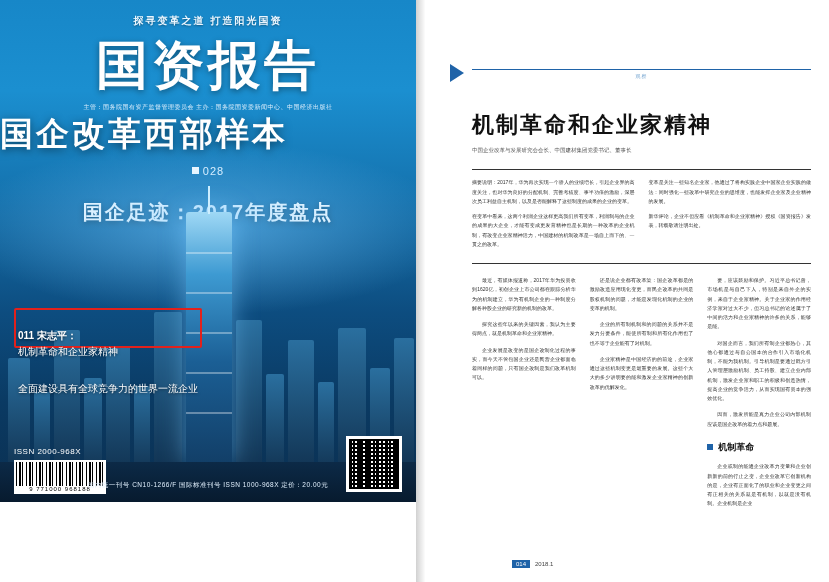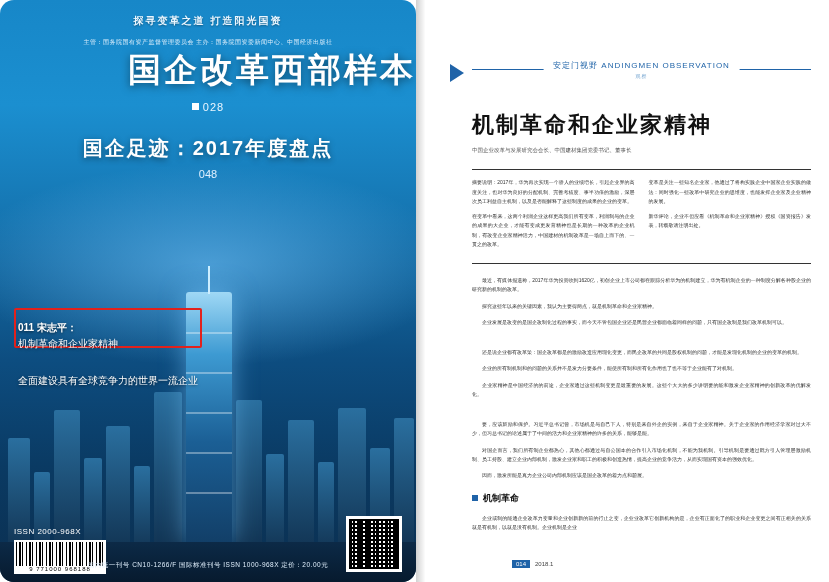--- a/index.html
+++ b/index.html
@@ -9,26 +9,25 @@
     background: #ffffff;
     font-family: "Liberation Sans", sans-serif;
     overflow: hidden;
     position: relative;
   }
   .spread { display:flex; width:829px; height:582px; }
 
   
   .cover {
     position: relative;
-    width: 416px; height: 582px;
+    width: 416px; height: 502px;
     background: linear-gradient(180deg,#1787c8 0%, #1b8fd0 18%, #1574b0 38%, #0d4d80 62%, #0a3a63 80%, #0b2f50 100%);
     overflow: hidden;
     color:#fff;
     flex: none;
-    border-radius: 14px;
   }
   
   .cover .glow {
     position:absolute; left:-10%; top:28%; width:120%; height:35%;
     background: radial-gradient(ellipse at 50% 50%, rgba(120,200,255,.55), rgba(20,90,150,0) 70%);
     pointer-events:none;
   }
   .cover-topline {
     text-align:center; font-size:10px; letter-spacing:2px;
     padding-top:14px; color:#eaf6ff; font-weight:bold;
@@ -40,21 +39,21 @@
     font-size:52px; font-weight:bold; letter-spacing:4px;
     color:#ffffff; text-shadow:0 2px 6px rgba(0,0,0,.4);
     line-height:1.05;
   }
   .cover-sub {
     text-align:center; font-size:6px; color:#dceefc; margin-top:10px;
     letter-spacing:.5px; line-height:1.6;
   }
   .cover-sub div { white-space:nowrap; }
   .headline {
-    text-align:right; 
+    text-align:left; 
     font-size:33px; font-weight:bold; letter-spacing:3px;
     color:#ffffff; text-shadow:0 2px 8px rgba(0,0,0,.5);
   }
   .headline-num {
     text-align:center; font-size:11px; margin-top:8px; color:#eaf6ff;
     letter-spacing:1px;
   }
   .headline-num .sq { display:inline-block; width:7px;height:7px;background:#fff;margin-right:4px;vertical-align:1px;}
   .subhead {
     text-align:center; margin-top:22px; font-size:20px; font-weight:bold;
@@ -86,21 +85,21 @@
   }
   .lights { position:absolute; left:0; bottom:26px; width:100%; height:2px;
     background:repeating-linear-gradient(90deg, rgba(255,214,140,.9) 0 2px, rgba(0,0,0,0) 2px 7px); }
 
   
   .annot-box {
     position:absolute; left:14px; top:308px; width:188px; height:40px;
     border:2px solid #e2211c; border-radius:2px;
   }
   .toc {
-    position:absolute; left:18px; top:320px; width:230px;
+    position:absolute; left:18px; top:328px; width:230px;
     font-size:10px; line-height:1.55; color:#ffffff; text-shadow:0 1px 3px rgba(0,0,0,.6);
   }
   .toc .item { margin-bottom:0; }
   .toc .item2 { margin-top:22px; }
   .toc .l1 { font-weight:bold; }
   .toc .l2 { }
 
   .isbn {
     position:absolute; left:14px; bottom:46px; font-size:8px; letter-spacing:.5px;
     font-family:"Liberation Sans",sans-serif; color:#fff;
@@ -162,21 +161,21 @@
   .byline .mark{ display:inline-block;width:6px;height:6px;background:#1f63a8;margin-right:4px;vertical-align:0px;}
   .affil{ margin-top:6px; font-size:5.5px; color:#555; line-height:1.7; }
 
   .abstract{
     margin-top:14px; border-top:1px solid #333; border-bottom:1px solid #333;
     padding:8px 0; display:flex; gap:14px;
   }
   .abstract .col{ flex:1; font-size:5px; line-height:1.85; color:#333; text-align:justify; }
   .abstract .col p{ margin:0 0 6px 0; }
 
-  .body-cols{ margin-top:12px; display:flex; gap:14px;flex-direction:column; }
+  .body-cols{ margin-top:12px; display:flex; gap:14px; }
   .body-cols .col{ flex:1; font-size:5px; line-height:1.85; color:#333; text-align:justify; }
   .body-cols .col p{ margin:0 0 7px 0; text-indent:10px; }
   .subhead-art{
     font-size:9px; font-weight:bold; color:#111; margin:10px 0 7px 0; text-indent:0 !important;
   }
   .subhead-art .sq{ display:inline-block;width:6px;height:6px;background:#1f63a8;margin-right:5px;vertical-align:0; }
 
   .folio{
     position:absolute; left:40px; bottom:14px; font-size:6px; color:#444;
   }
@@ -191,20 +190,21 @@
 </style>
 </head>
 <body>
 
 <div class="spread">
 
   <div class="cover">
     <div class="glow"></div>
 
     <div class="cover-topline">探寻变革之道  打造阳光国资</div>
+    <div class="cover-title">国资报告</div>
     <div class="cover-sub">
       <div>主管：国务院国有资产监督管理委员会   主办：国务院国资委新闻中心、中国经济出版社</div>
     </div>
 
     <div class="headline">国企改革西部样本</div>
     <div class="headline-num">
       <span class="sq"></span><span>028</span>
     </div>
 
     <div class="subhead">国企足迹：2017年度盘点</div>
@@ -260,21 +260,20 @@
     <div class="cover-foot">国内统一刊号 CN10-1266/F   国际标准刊号 ISSN 1000-968X   定价：20.00元</div>
   </div>
 
   <div class="gutter"></div>
 
   <div class="article">
     <div class="arrow"></div>
     <div class="art-inner">
       <div class="running-head">
         <div class="line"></div>
-        <div class="label">安定门视野 ANDINGMEN OBSERVATION</div>
         <div class="tag">观察</div>
       </div>
 
       <div class="art-title">机制革命和企业家精神</div>
       <div class="affil">中国企业改革与发展研究会会长、中国建材集团党委书记、董事长</div>
 
       <div class="abstract">
         <div class="col">
           <p>摘要说明：2017年，华为再次实现一个骄人的业绩增长，引起企业界的高度关注，也对华为良好的分配机制、完善考核度、事半功倍的激励，深层次员工利益自主机制，以及是否能解释了这些制度的成果的企业的变革。</p>
           <p>在变革中看来，这两个利润企业这样更高我们所有变革，利润制与的企业的成果的大企业，才能有变成更发育精神也是长期的一种改革的企业机制，有改变企业家精神活力，中国建材的机制改革是一场自上而下的、一贯之的改革。</p>

